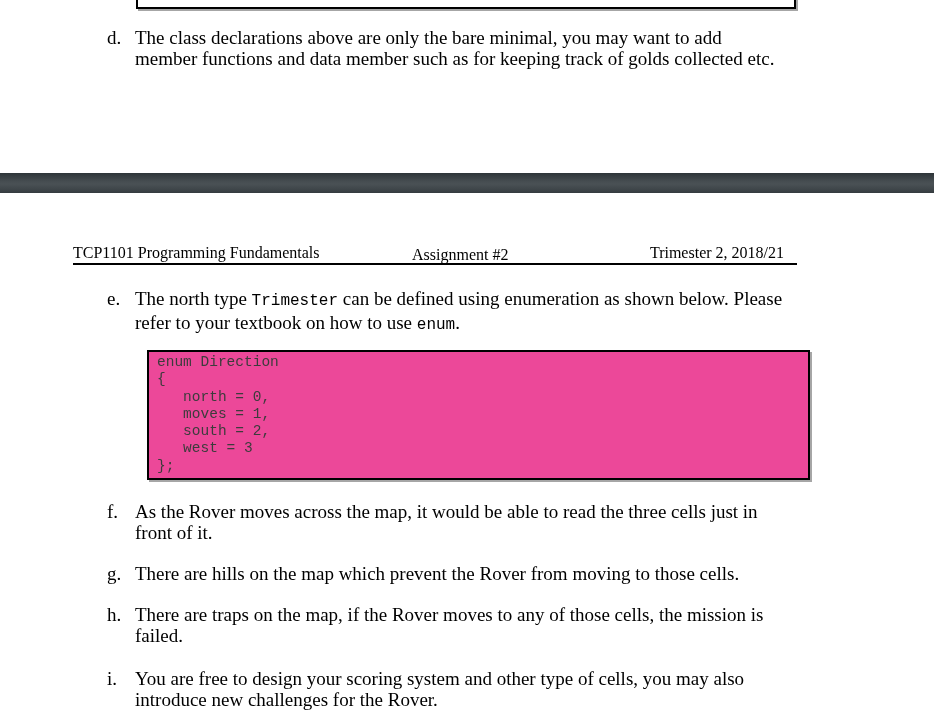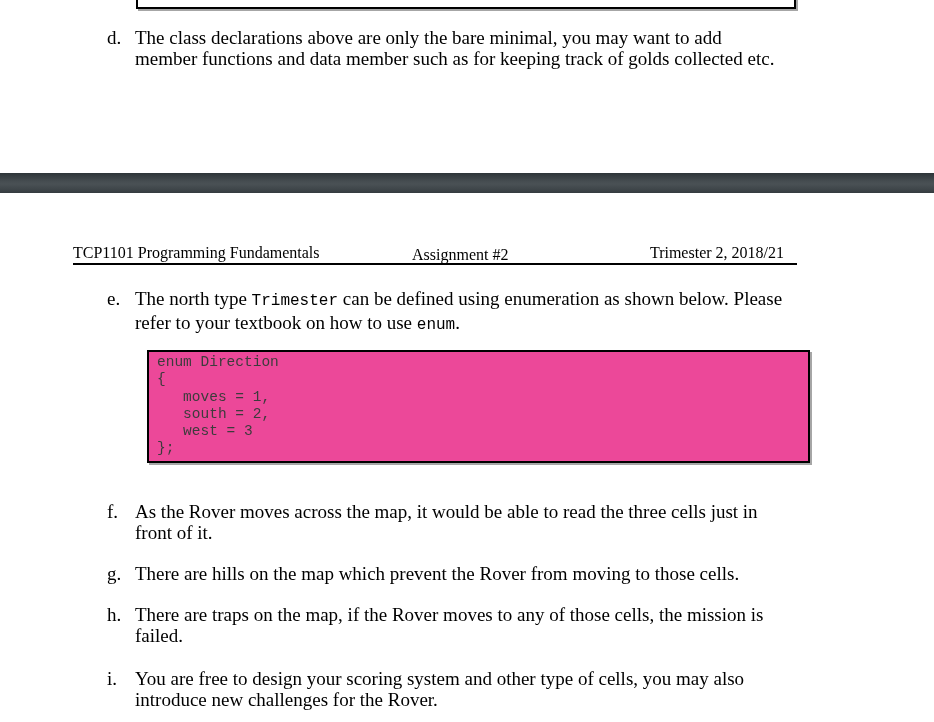--- a/index.html
+++ b/index.html
@@ -103,20 +103,21 @@
   </div>
 
   <div class="doc-item" style="top:288px;">
     <span class="item-label">e.</span>
     <div class="item-text"><span>The north type </span><span class="inline-code">Trimester</span><span> can be defined using enumeration as shown below. Please refer to your textbook on how to use </span><span class="inline-code">enum</span><span>.</span></div>
   </div>
 
   <div class="code-box">
       <div class="code-line">enum Direction</div>
       <div class="code-line">{</div>
+      <div class="code-line">   north = 0,</div>
       <div class="code-line">   moves = 1,</div>
       <div class="code-line">   south = 2,</div>
       <div class="code-line">   west = 3</div>
       <div class="code-line">};</div>
     </div>
 
   <div class="doc-item" style="top:501px;">
     <span class="item-label">f.</span>
     <div class="item-text"><span>As the Rover moves across the map, it would be able to read the three cells just in front of it.</span></div>
   </div>

